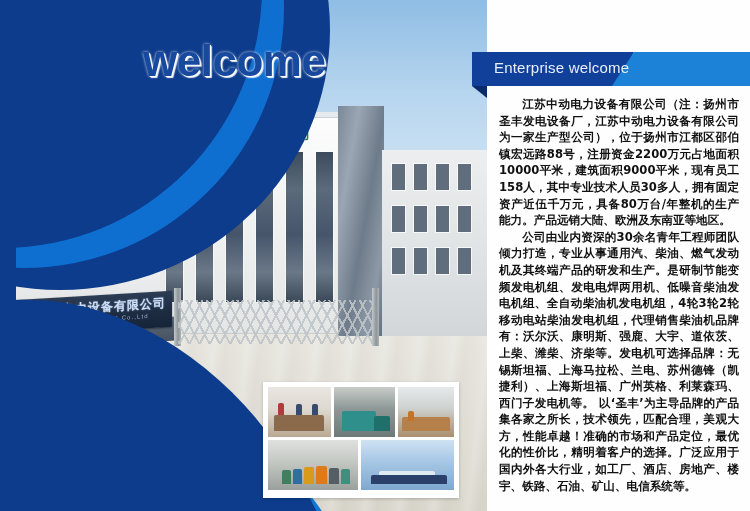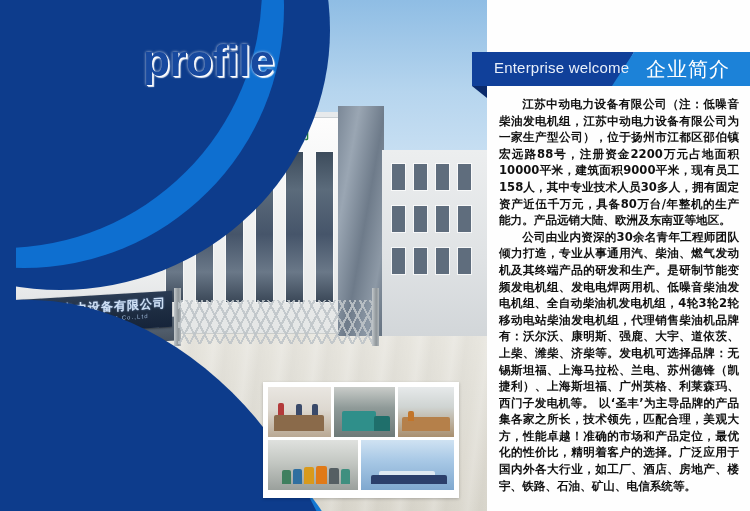--- a/index.html
+++ b/index.html
@@ -179,21 +179,21 @@
     <div class="gate"></div>
     <div class="gatepost" style="left:372px"></div>
 
     <div class="swoosh-navy-top"></div>
     <div class="swoosh-blue-top"></div>
     <div class="swoosh-navy-top2"></div>
     <div class="swoosh-bot-blue"></div>
     <div class="swoosh-bot-navy"></div>
     <div class="leftbar"></div>
 
-    <div class="welcome">profile</div>
+    <div class="welcome">welcome</div>
 
     <div class="collage">
       <div class="crow crow1">
         <div class="ph ph1">
           <div class="gen" style="left:6px;width:50px;height:16px;background:#8a6a4a"></div>
           <div class="gen" style="left:10px;bottom:22px;width:6px;height:12px;background:#b33a3a"></div>
           <div class="gen" style="left:28px;bottom:22px;width:6px;height:11px;background:#3a4a6a"></div>
           <div class="gen" style="left:44px;bottom:22px;width:6px;height:11px;background:#3a4a6a"></div>
         </div>
         <div class="ph ph2">
@@ -222,22 +222,21 @@
     </div>
   </div>
 
   <div class="panel">
 
     <div class="ribbon">
       <div class="rib-dark"></div>
       <div class="rib-light"></div>
       <div class="rib-tail"></div>
       <div class="rib-en">Enterprise welcome</div>
-      <div class="rib-cn">企业简介</div>
     </div>
 
     <div class="bodytext">
-      <p>江苏中动电力设备有限公司（注：低噪音柴油发电机组，江苏中动电力设备有限公司为一家生产型公司），位于扬州市江都区邵伯镇宏远路88号，注册资金2200万元占地面积10000平米，建筑面积9000平米，现有员工158人，其中专业技术人员30多人，拥有固定资产近伍千万元，具备80万台/年整机的生产能力。产品远销大陆、欧洲及东南亚等地区。</p>
+      <p>江苏中动电力设备有限公司（注：扬州市圣丰发电设备厂，江苏中动电力设备有限公司为一家生产型公司），位于扬州市江都区邵伯镇宏远路88号，注册资金2200万元占地面积10000平米，建筑面积9000平米，现有员工158人，其中专业技术人员30多人，拥有固定资产近伍千万元，具备80万台/年整机的生产能力。产品远销大陆、欧洲及东南亚等地区。</p>
       <p>公司由业内资深的30余名青年工程师团队倾力打造，专业从事通用汽、柴油、燃气发动机及其终端产品的研发和生产。是研制节能变频发电机组、发电电焊两用机、低噪音柴油发电机组、全自动柴油机发电机组，4轮3轮2轮移动电站柴油发电机组，代理销售柴油机品牌有：沃尔沃、康明斯、强鹿、大宇、道依茨、上柴、潍柴、济柴等。发电机可选择品牌：无锡斯坦福、上海马拉松、兰电、苏州德锋（凯捷利）、上海斯坦福、广州英格、利莱森玛、西门子发电机等。 以‘圣丰’为主导品牌的产品集各家之所长，技术领先，匹配合理，美观大方，性能卓越！准确的市场和产品定位，最优化的性价比，精明着客户的选择。广泛应用于国内外各大行业，如工厂、酒店、房地产、楼宇、铁路、石油、矿山、电信系统等。</p>
     </div>
 
   </div>
 </div>
 
 </body></html>

